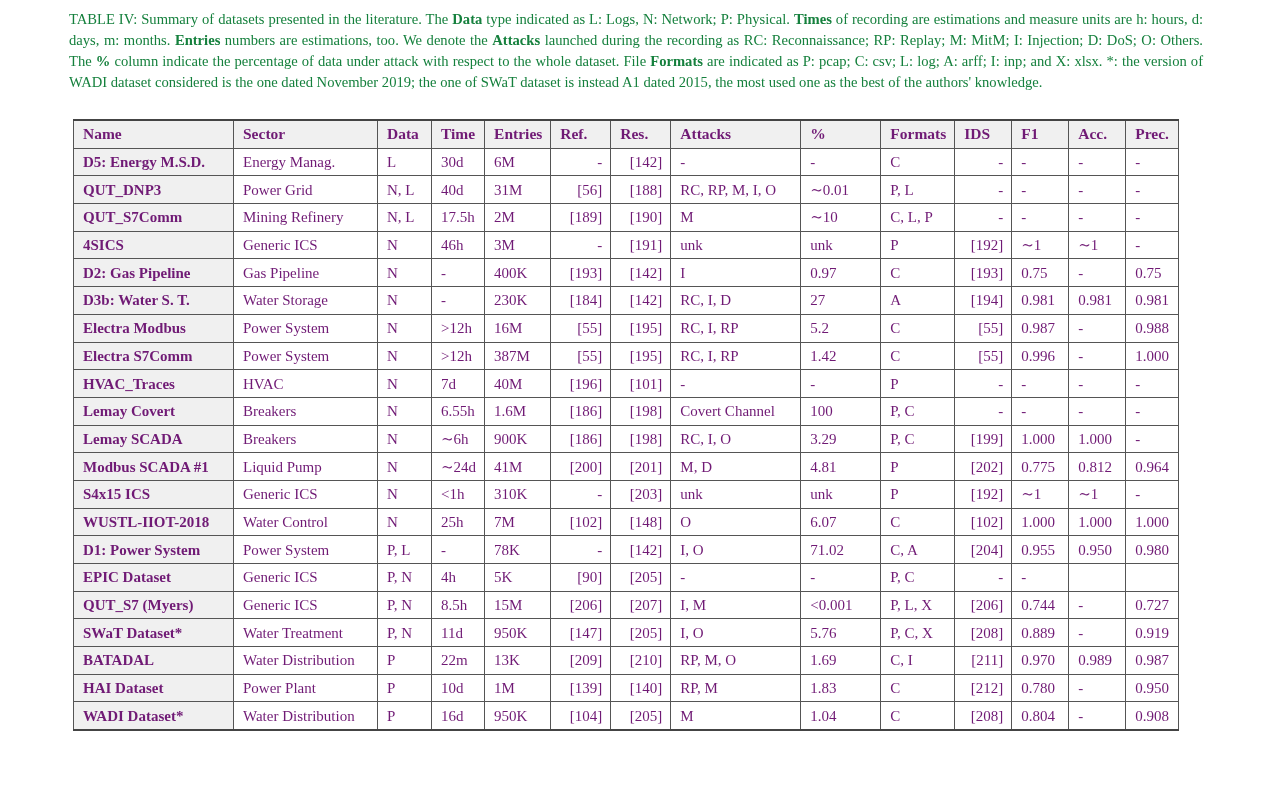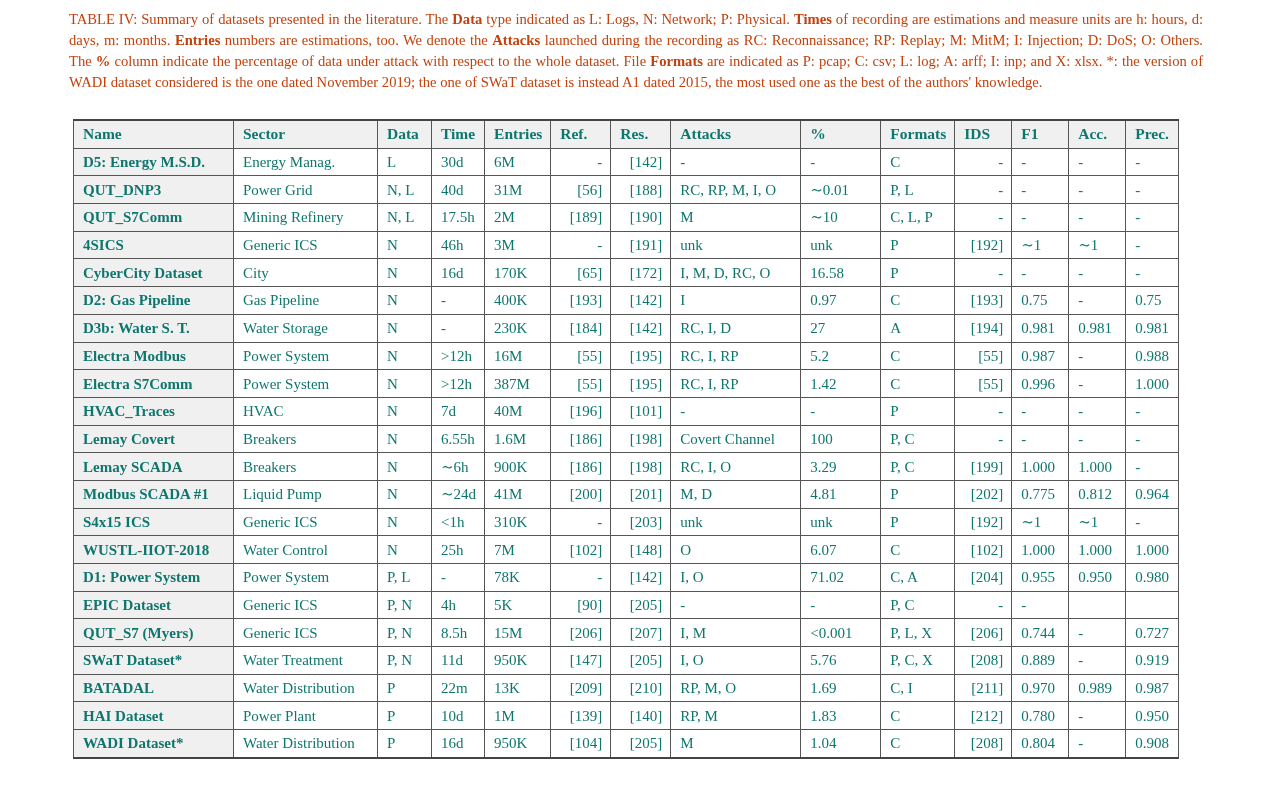--- a/index.html
+++ b/index.html
@@ -1,22 +1,22 @@
 <!DOCTYPE html>
 <html><head>
 <meta charset="utf-8">
 <style>
   html, body { margin: 0; padding: 0; background: #ffffff; }
   body { width: 1280px; height: 809px; overflow: hidden; position: relative;
          font-family: "Liberation Serif", "DejaVu Serif", serif; color: #111; }
   .caption { position: absolute; left: 69px; top: 9px; width: 1134px;
-             font-size: 14.6px; line-height: 21px; text-align: justify; color: #c2410c; }
+             font-size: 14.6px; line-height: 21px; text-align: justify; color: #15803d; }
   .caption b { font-weight: bold; }
   table { position: absolute; left: 73px; top: 119px; border-collapse: collapse;
-          font-size: 15px; color: #0f766e; }
+          font-size: 15px; color: #701a75; }
   th, td { border: 1.4px solid #555; height: 26.7px; padding: 0 8px 0 9px;
            text-align: left; white-space: nowrap; line-height: 26px; }
   th { font-weight: bold; background: #f0f0f0; font-size: 15.5px; }
   td.name { font-weight: bold; background: #f0f0f0; }
   td.right { text-align: right; }
   table { border-top: 2px solid #444; border-bottom: 2px solid #444; }
   .c-name { width: 142px; }
   .c-sector { width: 126px; }
   .c-data { width: 36px; }
   .c-time { width: 32px; }
@@ -114,36 +114,20 @@
         <td class="c-res right">[191]</td>
         <td class="c-attacks">unk</td>
         <td class="c-pct">unk</td>
         <td class="c-formats">P</td>
         <td class="c-ids right">[192]</td>
         <td class="c-f1">∼1</td>
         <td class="c-acc">∼1</td>
         <td class="c-prec">-</td>
       </tr>
       <tr>
-        <td class="c-name name">CyberCity Dataset</td>
-        <td class="c-sector">City</td>
-        <td class="c-data">N</td>
-        <td class="c-time">16d</td>
-        <td class="c-entries">170K</td>
-        <td class="c-ref right">[65]</td>
-        <td class="c-res right">[172]</td>
-        <td class="c-attacks">I, M, D, RC, O</td>
-        <td class="c-pct">16.58</td>
-        <td class="c-formats">P</td>
-        <td class="c-ids right">-</td>
-        <td class="c-f1">-</td>
-        <td class="c-acc">-</td>
-        <td class="c-prec">-</td>
-      </tr>
-      <tr>
         <td class="c-name name">D2: Gas Pipeline</td>
         <td class="c-sector">Gas Pipeline</td>
         <td class="c-data">N</td>
         <td class="c-time">-</td>
         <td class="c-entries">400K</td>
         <td class="c-ref right">[193]</td>
         <td class="c-res right">[142]</td>
         <td class="c-attacks">I</td>
         <td class="c-pct">0.97</td>
         <td class="c-formats">C</td>

